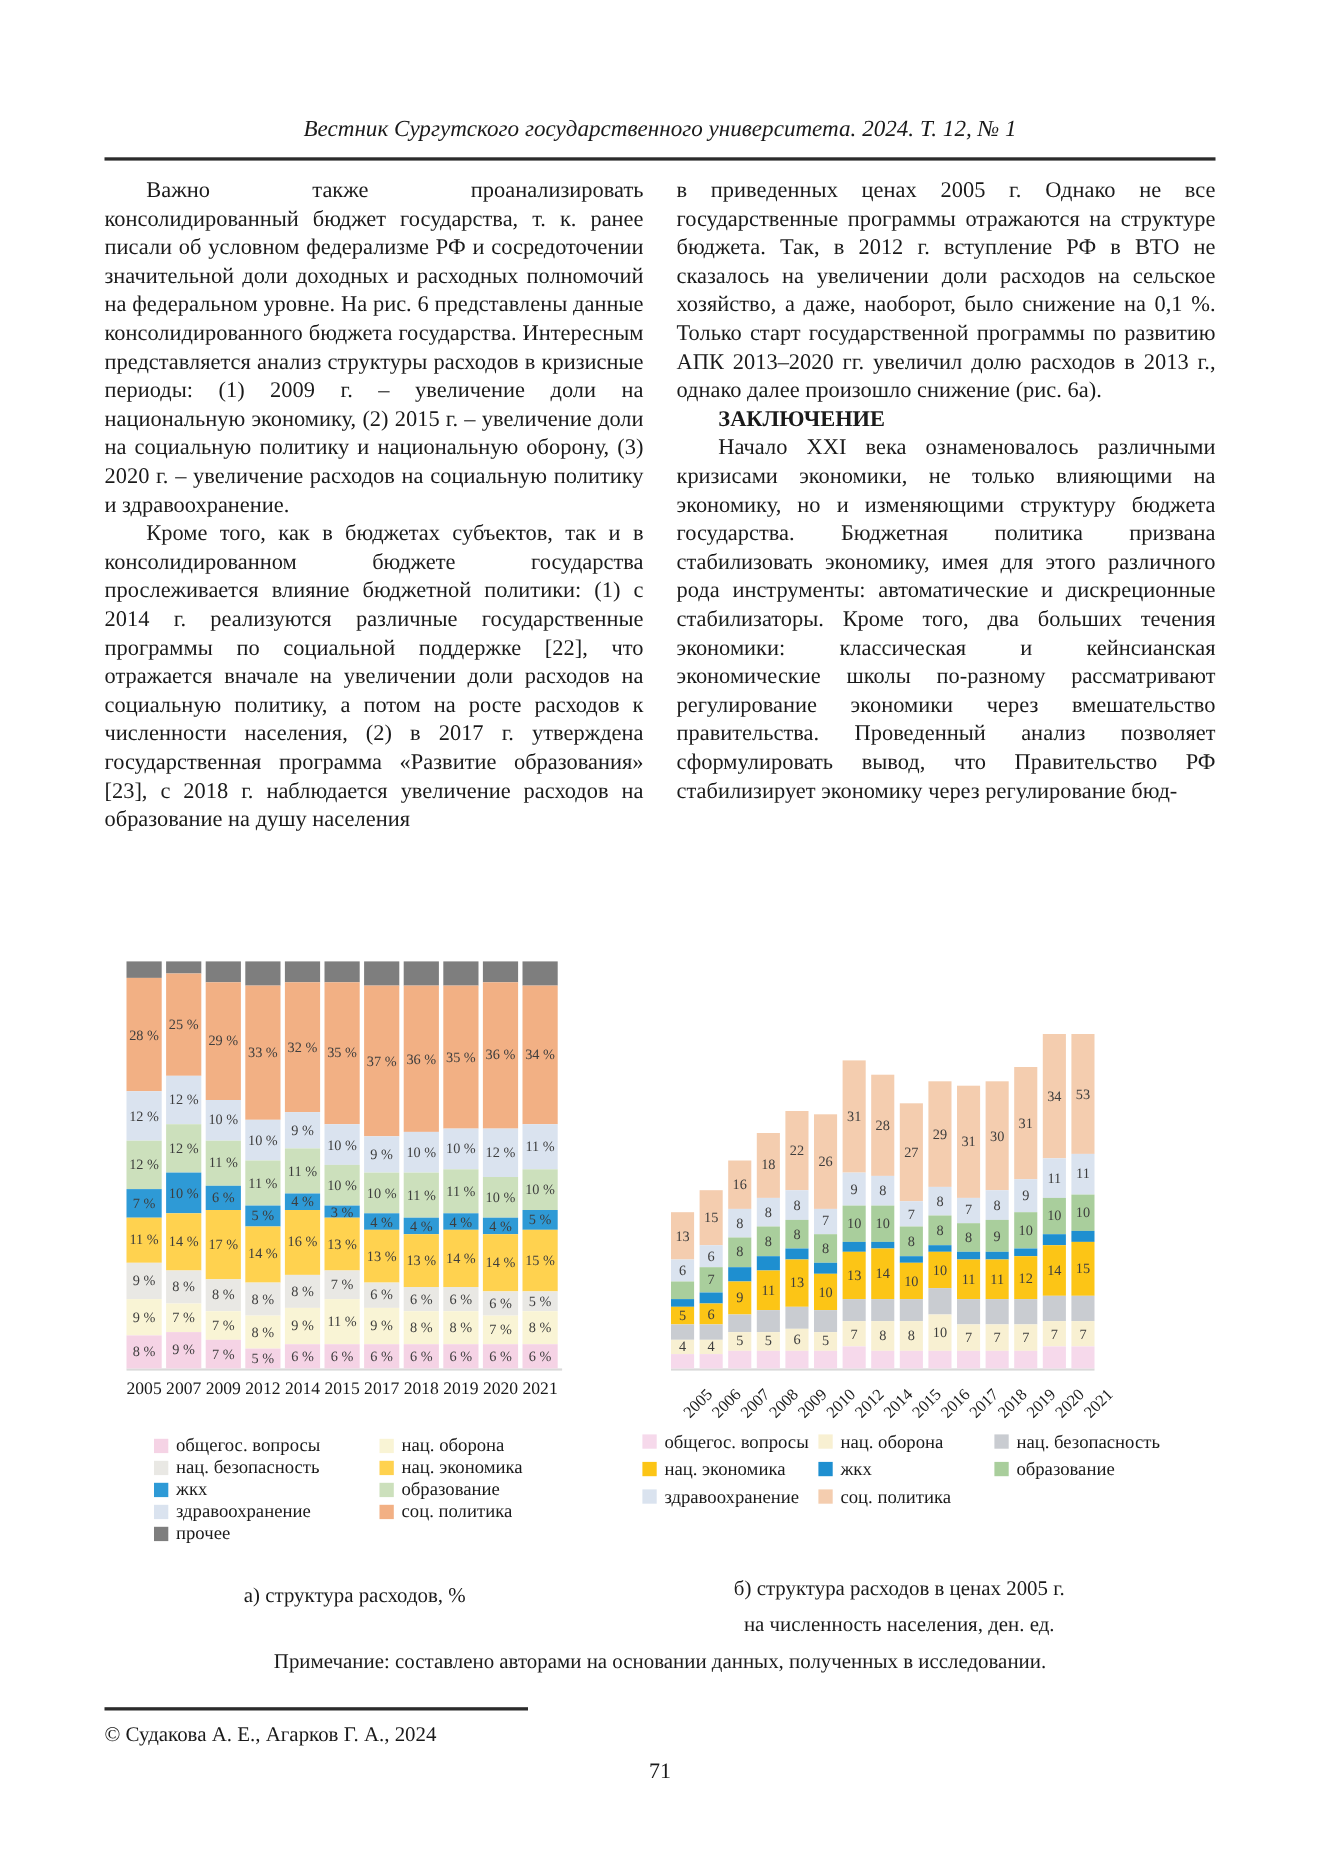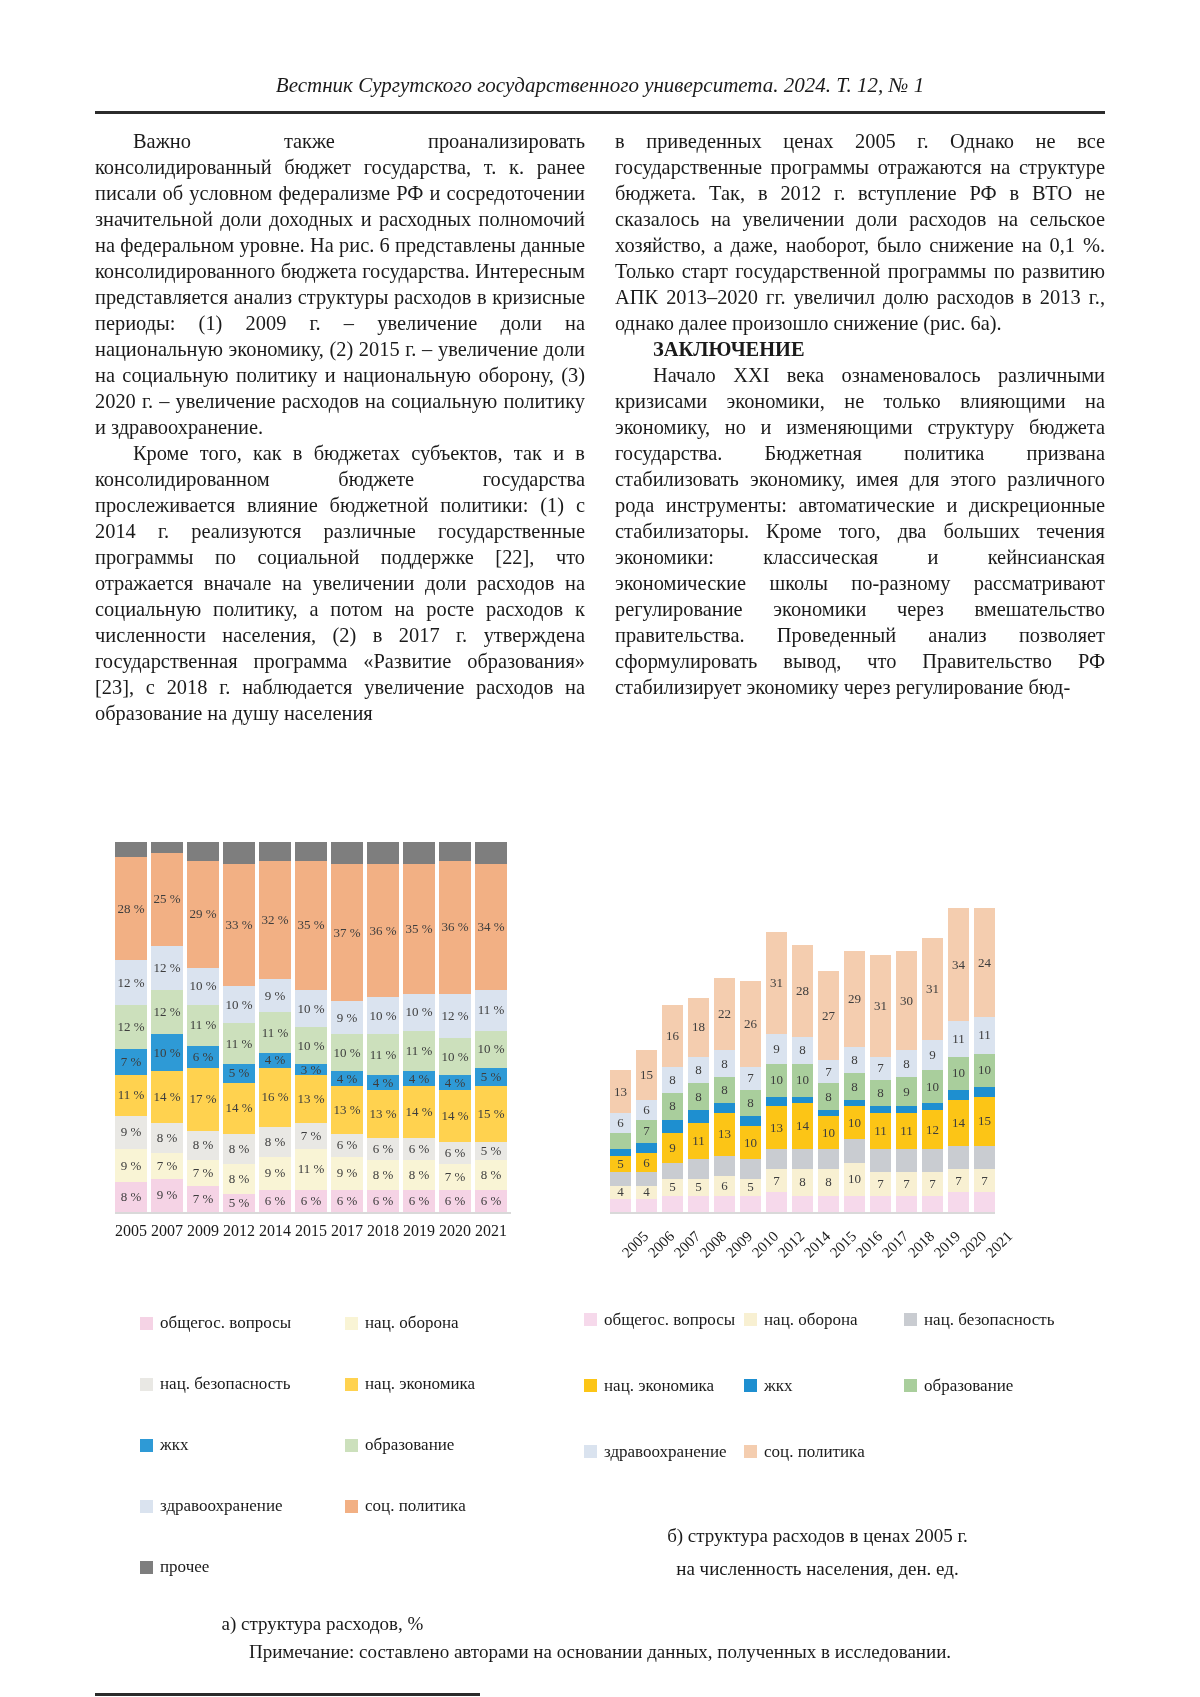--- a/index.html
+++ b/index.html
@@ -3,21 +3,21 @@
 <meta charset="utf-8">
 <style>
   html,body{margin:0;padding:0;background:#ffffff;}
   .page{
     width:1200px;height:1697px;overflow:hidden;position:relative;
     margin:0 auto;background:#fff;
     font-family:"Liberation Serif", serif;color:#1a1a1a;
   }
   .content{margin:0 95px;width:1010px;}
   
-  .jheader{padding-top:72px;text-align:center;font-style:italic;font-size:21px;line-height:27px;}
+  .jheader{padding-top:104px;text-align:center;font-style:italic;font-size:21px;line-height:27px;}
   .header-rule{height:3px;background:#2b2b2b;border:none;margin:12px 0 0 0;}
   
   .two-col{display:flex;gap:30px;margin-top:14px;height:696px;overflow:hidden;}
   .col{width:490px;font-size:20.4px;line-height:26px;text-align:justify;}
   .col p{margin:0;}
   .col p.indent{text-indent:38px;}
   .conclusion-h{font-weight:bold;text-indent:38px;margin:0;font-size:20.4px;line-height:26px;}
   
   .charts-row{display:flex;margin-top:16px;}
   .chart-block{width:505px;}
@@ -37,21 +37,21 @@
   #chart-b-axis .tick span{display:inline-block;transform:rotate(-45deg);transform-origin:100% 0;}
   
   .legend{display:flex;}
   #legend-a{margin-left:45px;margin-top:26px;}
   #legend-a .legend-col{width:205px;}
   #legend-a .legend-item{line-height:20px;}
   #legend-b{margin-left:-16px;margin-top:0;}
   #legend-b .legend-col{width:160px;}
   #legend-b .legend-col:last-child{width:200px;}
   #legend-b .legend-item{line-height:25px;}
-  .legend-item{display:flex;align-items:center;font-size:17px;margin-top:41px;}
+  .legend-item{display:flex;align-items:center;font-size:17px;}
   .swatch{display:inline-block;width:13px;height:13px;margin-right:7px;flex:none;}
   
   .caption{font-size:19px;text-align:center;}
   .caption-a{margin-top:36px;padding-right:50px;}
   .caption-b{margin-top:55px;padding-right:70px;line-height:33px;}
   .fig-title{font-weight:bold;text-align:center;font-size:19.5px;margin-top:16px;}
   .fig-note{text-align:center;font-size:19px;margin-top:6px;}
   .fig-note .note-label{}
   
   .footer-rule{height:3px;background:#2b2b2b;border:none;width:385px;margin:30px 0 0 0;}
@@ -288,21 +288,21 @@
                 <div class="seg" style="height: 49.5px; background: rgb(244, 205, 175);">15</div>
               </div>
               <div class="bar">
                 <div class="seg" style="height: 16.5px; background: rgb(246, 217, 235);"></div>
                 <div class="seg" style="height: 16.5px; background: rgb(248, 240, 210);">5</div>
                 <div class="seg" style="height: 16.5px; background: rgb(201, 204, 209);"></div>
                 <div class="seg" style="height: 29.7px; background: rgb(252, 197, 22);">9</div>
                 <div class="seg" style="height: 13.2px; background: rgb(30, 143, 208);"></div>
                 <div class="seg" style="height: 26.4px; background: rgb(169, 206, 156);">8</div>
                 <div class="seg" style="height: 26.4px; background: rgb(218, 227, 239);">8</div>
-                <div class="seg" style="height: 62px; background: rgb(244, 205, 175); text-align: center;">16</div>
+                <div class="seg" style="height: 44px; background: rgb(244, 205, 175); text-align: center;">16</div>
               </div>
               <div class="bar">
                 <div class="seg" style="height: 16.5px; background: rgb(246, 217, 235);"></div>
                 <div class="seg" style="height: 16.5px; background: rgb(248, 240, 210);">5</div>
                 <div class="seg" style="height: 19.8px; background: rgb(201, 204, 209);"></div>
                 <div class="seg" style="height: 36.3px; background: rgb(252, 197, 22);">11</div>
                 <div class="seg" style="height: 13.2px; background: rgb(30, 143, 208);"></div>
                 <div class="seg" style="height: 26.4px; background: rgb(169, 206, 156);">8</div>
                 <div class="seg" style="height: 26.4px; background: rgb(218, 227, 239);">8</div>
                 <div class="seg" style="height: 59.4px; background: rgb(244, 205, 175);">18</div>
@@ -408,21 +408,21 @@
                 <div class="seg" style="height: 112.2px; background: rgb(244, 205, 175);">34</div>
               </div>
               <div class="bar">
                 <div class="seg" style="height: 19.8px; background: rgb(246, 217, 235);"></div>
                 <div class="seg" style="height: 23.1px; background: rgb(248, 240, 210);">7</div>
                 <div class="seg" style="height: 23.1px; background: rgb(201, 204, 209);"></div>
                 <div class="seg" style="height: 49.5px; background: rgb(252, 197, 22);">15</div>
                 <div class="seg" style="height: 9.9px; background: rgb(30, 143, 208);"></div>
                 <div class="seg" style="height: 33px; background: rgb(169, 206, 156);">10</div>
                 <div class="seg" style="height: 36.3px; background: rgb(218, 227, 239);">11</div>
-                <div class="seg" style="height: 108.9px; background: rgb(244, 205, 175);">24</div>
+                <div class="seg" style="height: 108.9px; background: rgb(244, 205, 175);">53</div>
               </div>
             </div>
           <div class="x-axis" id="chart-b-axis">
               <div class="tick"><span>2005</span></div>
               <div class="tick"><span>2006</span></div>
               <div class="tick"><span>2007</span></div>
               <div class="tick"><span>2008</span></div>
               <div class="tick"><span>2009</span></div>
               <div class="tick"><span>2010</span></div>
               <div class="tick"><span>2012</span></div>

